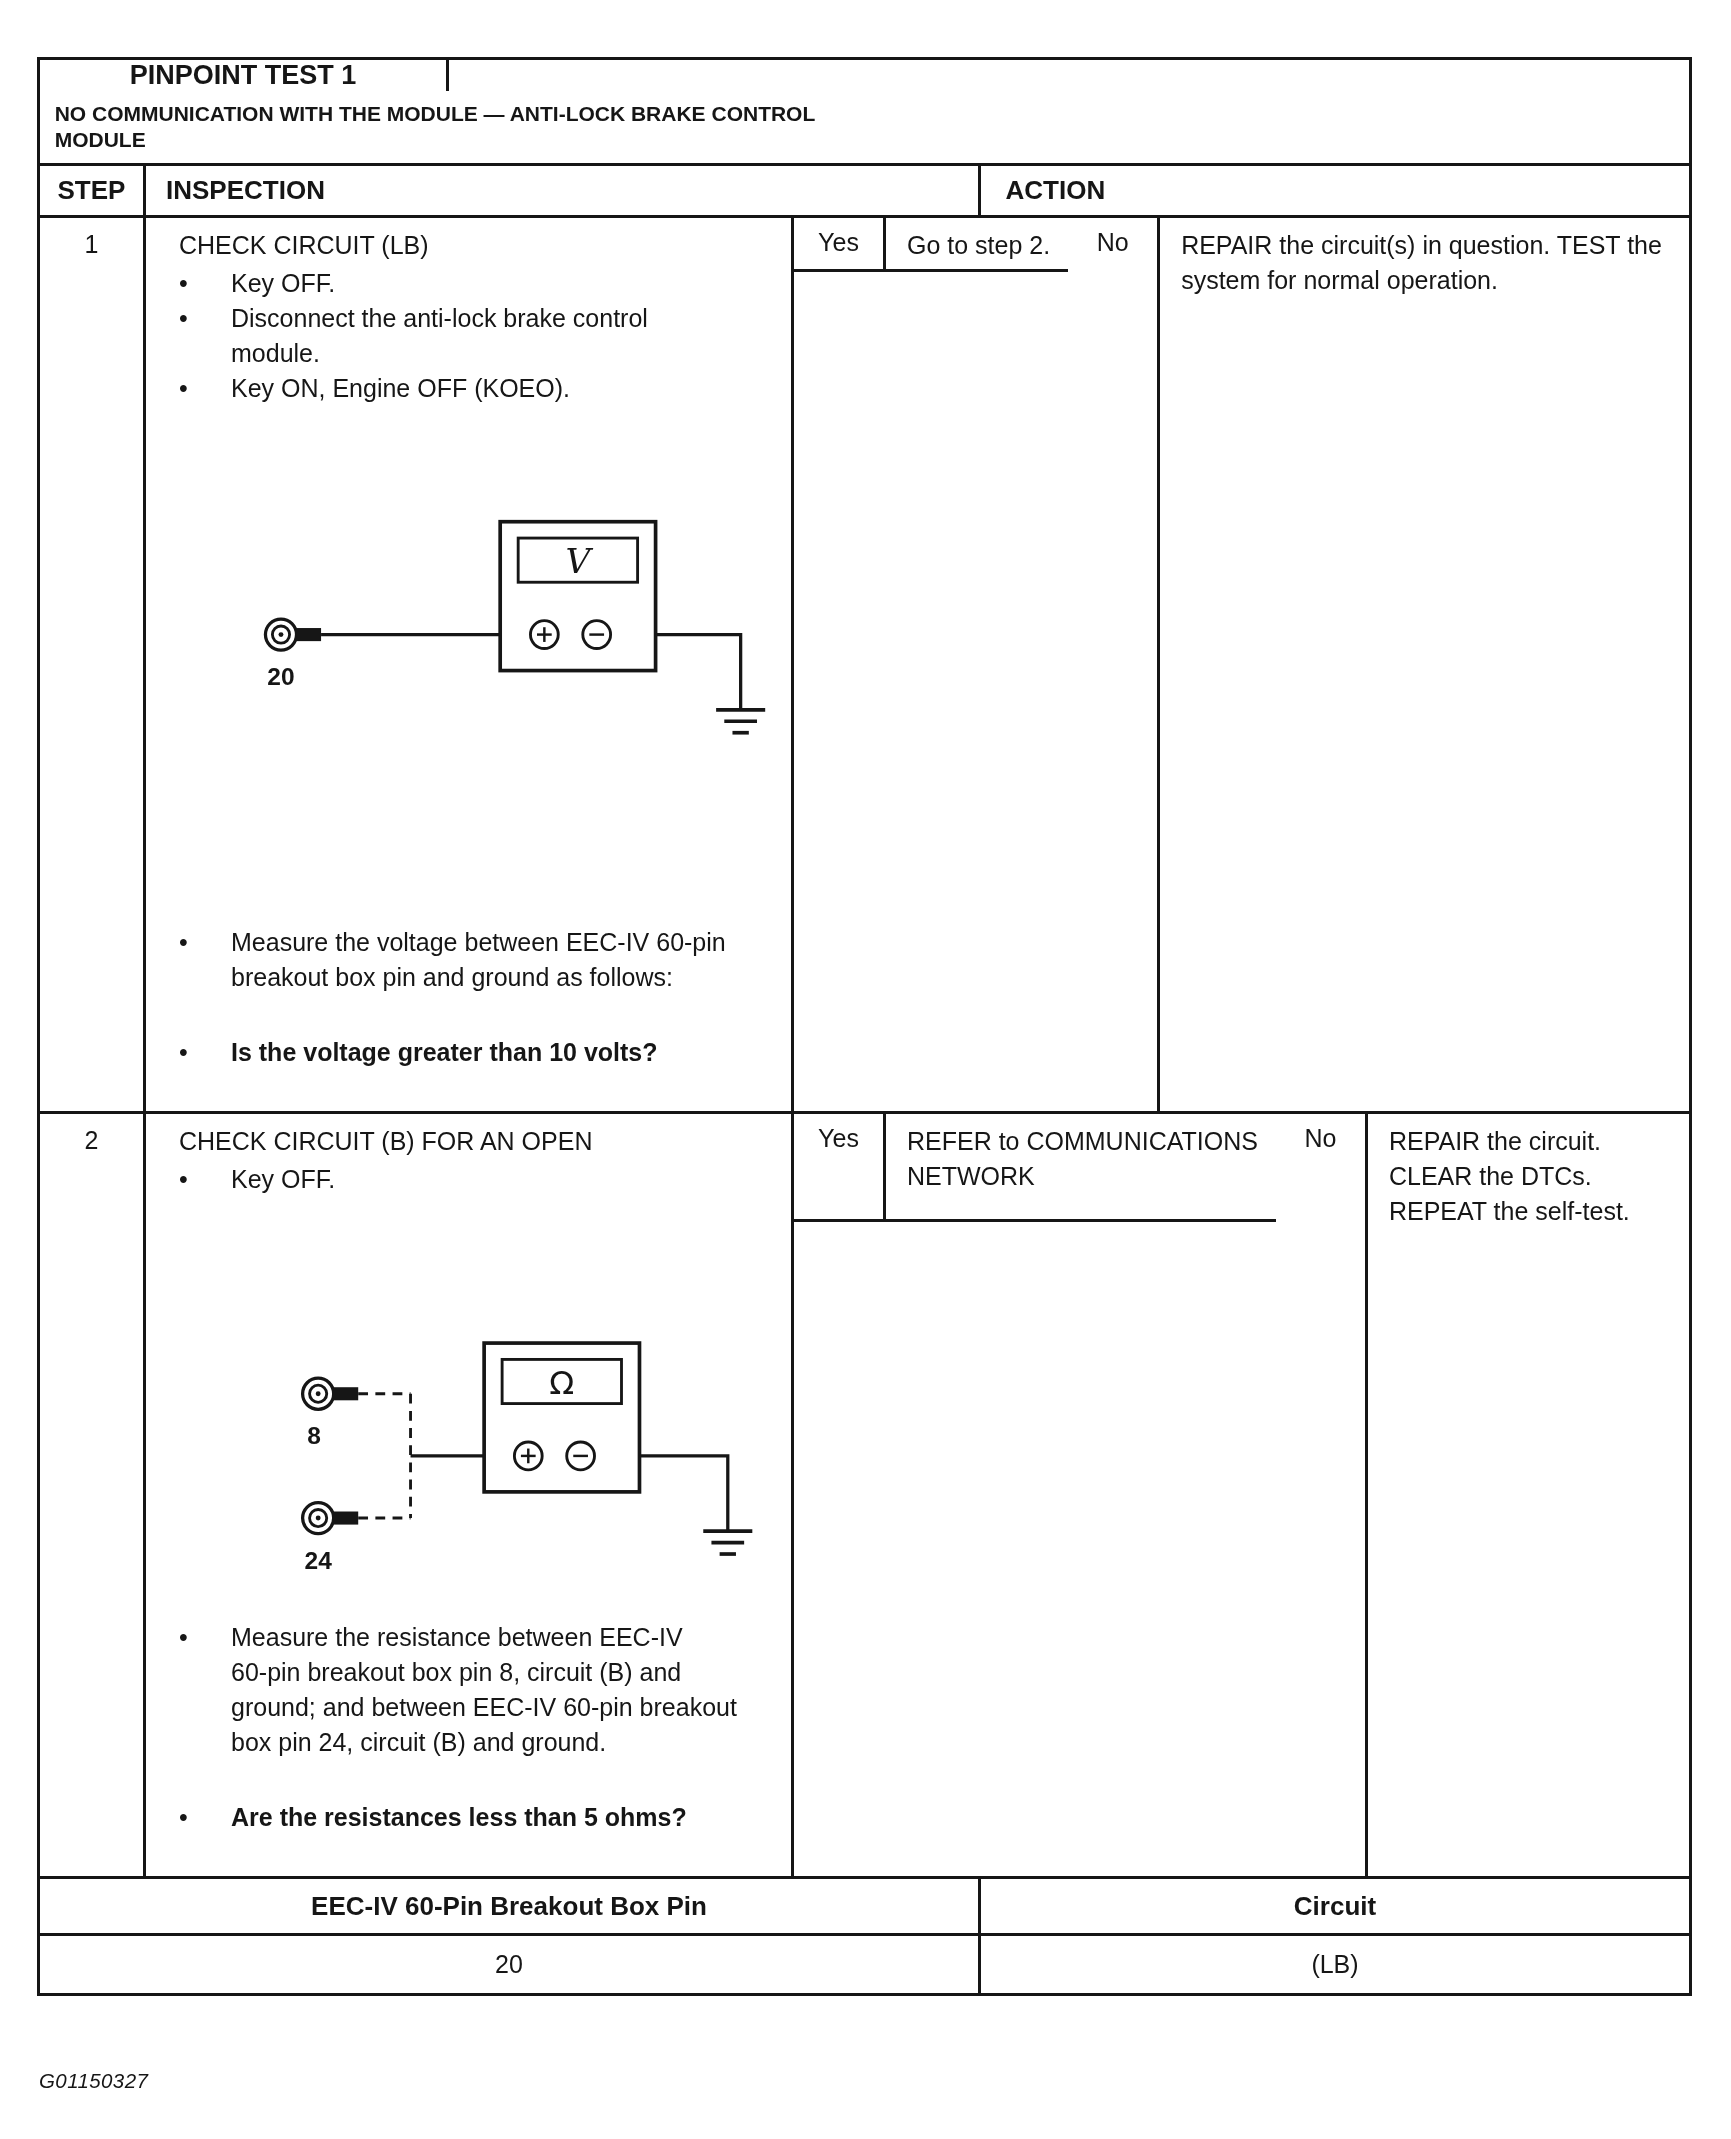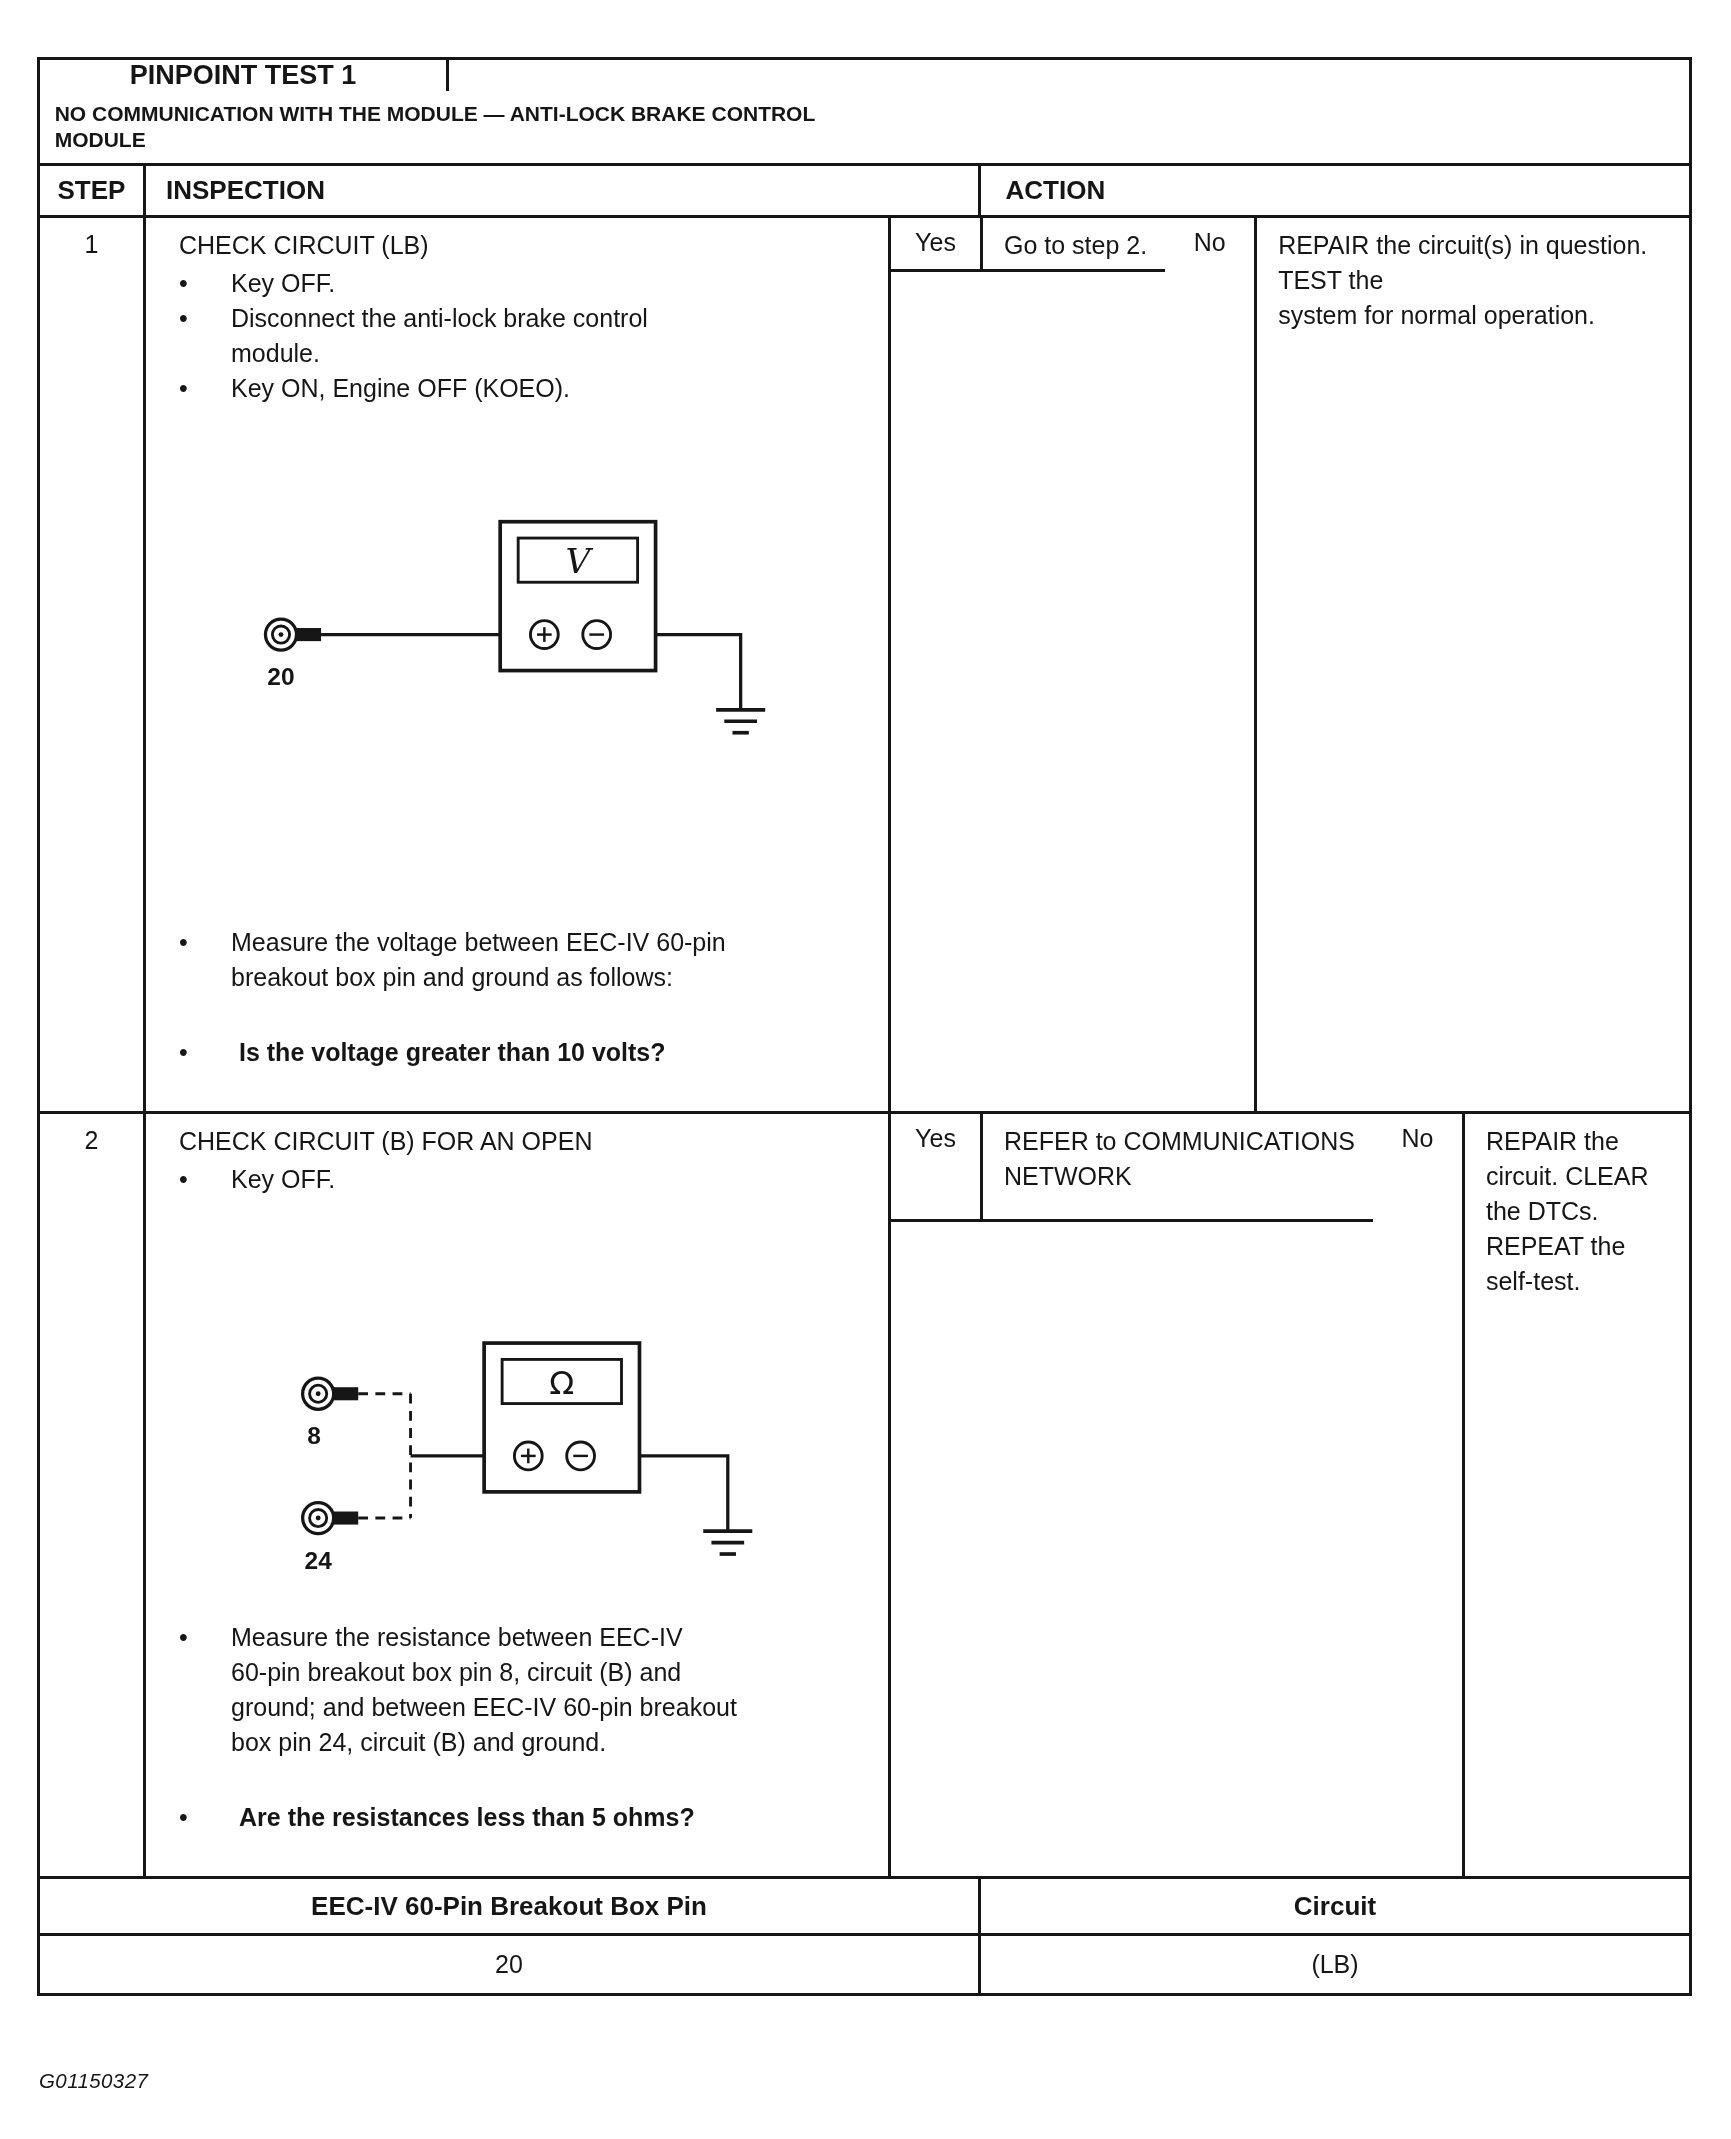--- a/index.html
+++ b/index.html
@@ -43,31 +43,31 @@
 
   
   .r-step { display: flex; border-bottom: 3.3px solid #161616; }
   .step1 { height: 896px; }
   .step2 { height: 765px; }
   .cell-num {
     width: 106px; border-right: 3.3px solid #161616;
     text-align: center; padding-top: 11.5px; font-size: 25px;
   }
   .cell-insp {
-    width: 745px; border-right: 3.3px solid #161616;
+    width: 648px; border-right: 3.3px solid #161616;
     padding: 9.8px 13px 18px 33px;
     display: flex; flex-direction: column;
     font-size: 25px; line-height: 1.4;
   }
   .insp-title { margin-bottom: 3.3px; }
   .bullet { display: flex; }
   .bullet .bm { width: 52px; flex: none; }
   .bullet .bm::before { content: "\2022"; }
   .bullet .bt { flex: 1; white-space: pre-line; padding-right: 3.3px; }
-  .bullet.q .bt { font-weight: bold; margin-left: 8px; }
+  .bullet.q .bt { font-weight: bold; }
   .diagram1 { margin: 65px 0 0 61px; }
   .diagram2 { margin: 115px 0 0 94px; }
   .bottom-group { margin-top: auto; margin-bottom: 23px; display: flex; flex-direction: column; gap: 40px; }
 
   .cell-results { flex: 1; display: flex; flex-direction: row; }
   .result-row { display: flex; border-bottom: 3.3px solid #161616; }
   .result-row.last { border-bottom: none; flex: 1; }
   .h-yes-1 { height: 54px; }
   .h-yes-2 { height: 108px; }
   .ans {

